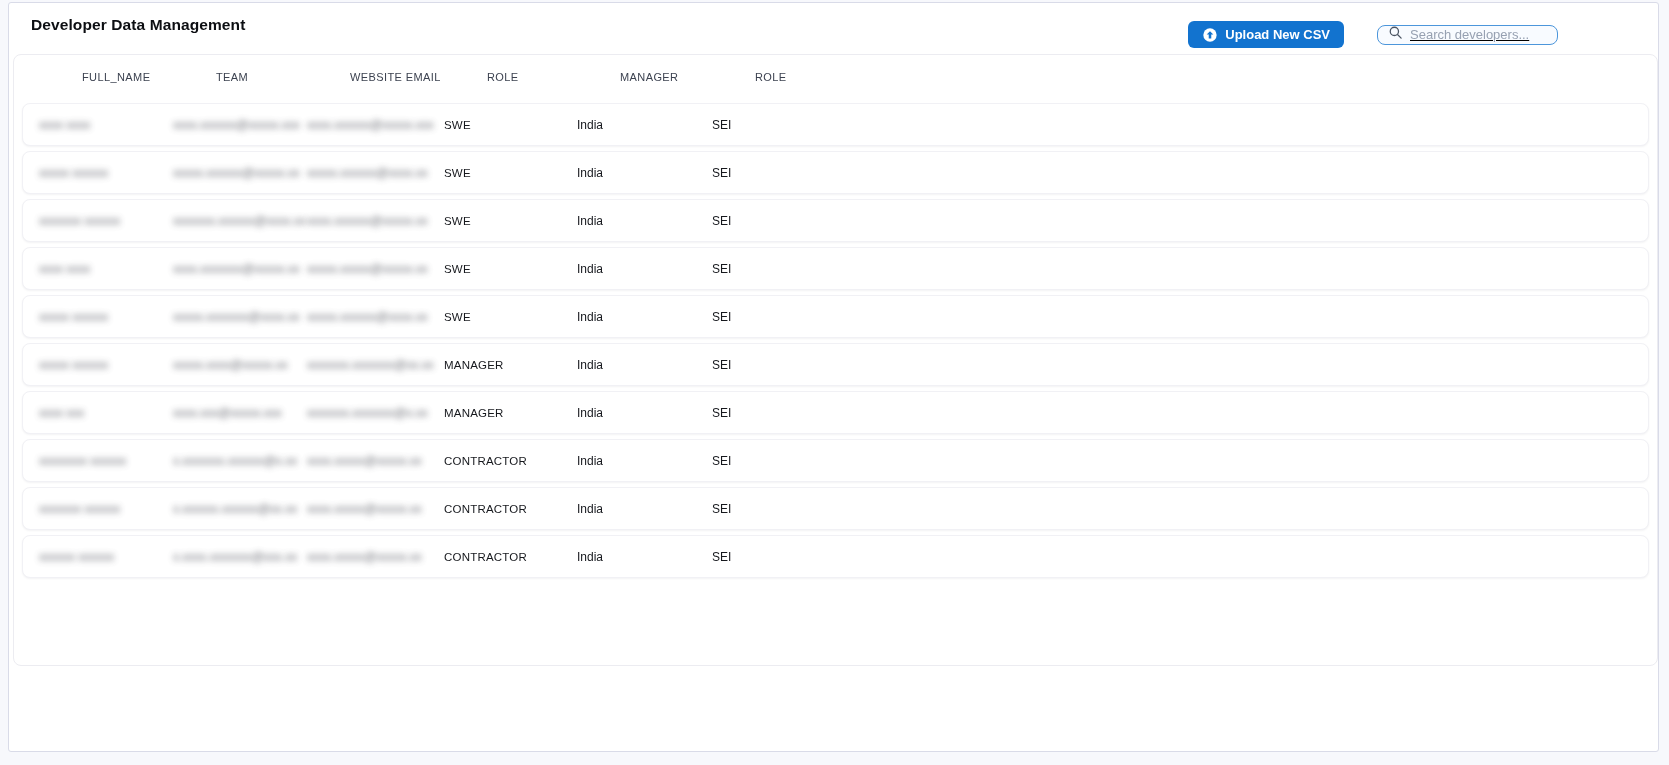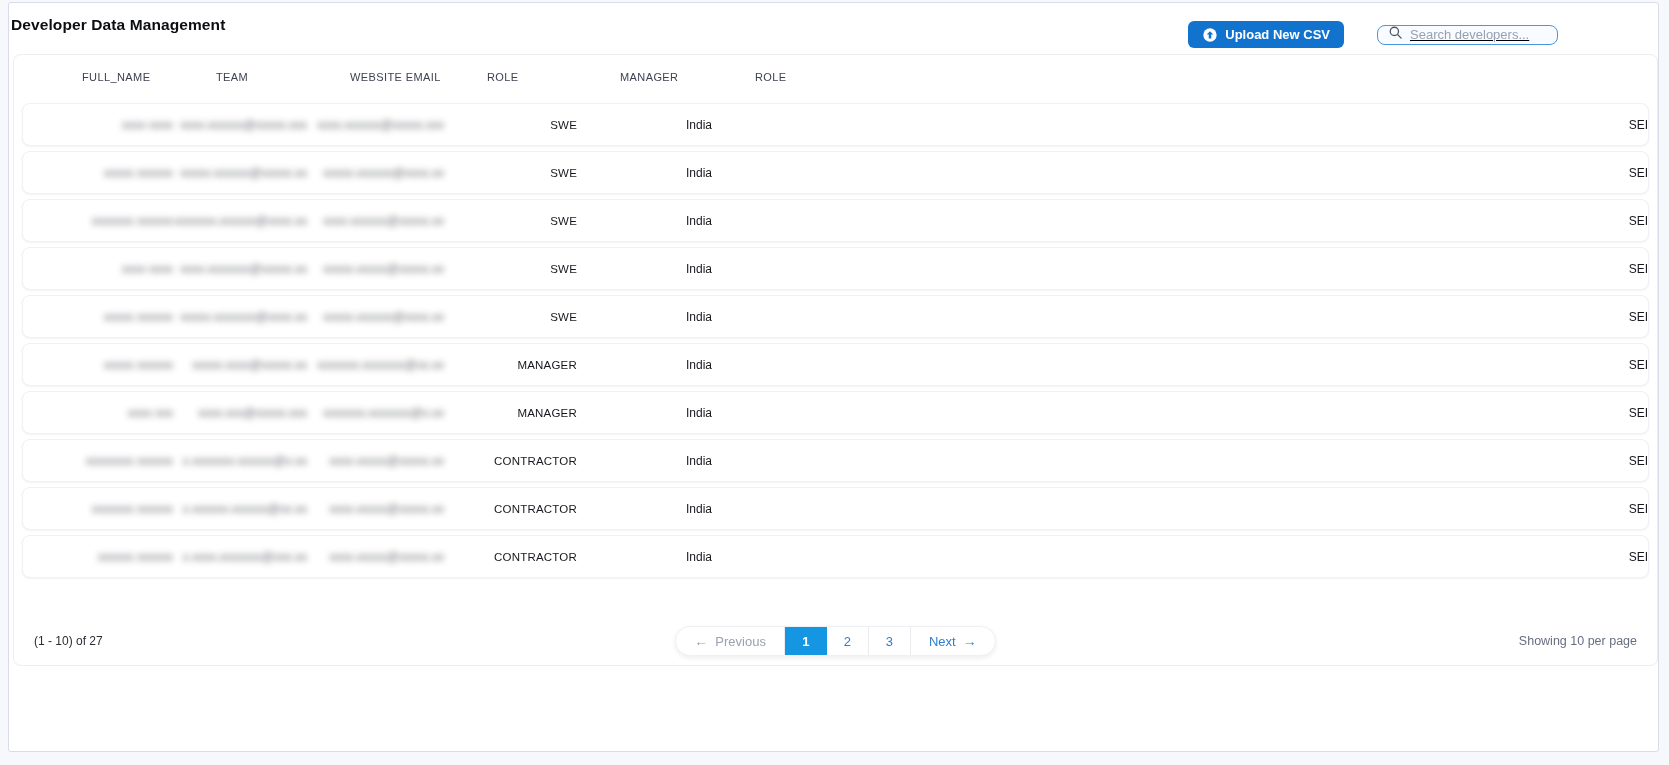--- a/index.html
+++ b/index.html
@@ -2,21 +2,21 @@
 <html><head>
 <meta charset="utf-8">
 <style>
   * { margin:0; padding:0; box-sizing:border-box; }
   html,body { width:1669px; height:765px; overflow:hidden; }
   body { background:#f7f8fc; font-family:"Liberation Sans","DejaVu Sans",sans-serif; position:relative; }
 
   .panel { position:absolute; left:8px; right:10px; top:2px; bottom:13px;
            background:#ffffff; border:1px solid #d9dbe8; border-radius:3px; padding:13px 2px 0 2px; }
 
-  .page-title { font-size:15.5px; font-weight:700; color:#0c0e12; margin-left:0; letter-spacing:.1px; }
+  .page-title { font-size:15.5px; font-weight:700; color:#0c0e12; margin-left:20px; letter-spacing:.1px; }
   .page-subtitle { font-size:11.5px; color:#565b66; margin:5px 0 0 2px; }
 
   .toolbar { position:absolute; top:18px; right:100px; display:flex; gap:33px; align-items:center; }
   .upload-btn { display:flex; align-items:center; gap:7px; height:27px; padding:0 14px;
                 background:#1273cf; color:#ffffff; font-weight:700; font-size:13px;
                 border:none; border-radius:6px; cursor:pointer; font-family:inherit; }
   .upload-btn svg { display:block; }
   .search-box { display:flex; align-items:center; gap:7px; width:181px; height:20px;
                 background:#f8fbff; border:1.5px solid #4c96db; border-radius:8px; padding:0 10px;text-decoration:underline; }
   .search-box input { border:none; outline:none; background:transparent; width:100%;
@@ -27,21 +27,21 @@
                 border:1px solid #ececf1; border-radius:8px; padding-top:8px; }
 
   .thead { display:grid; grid-template-columns:134px 134px 137px 133px 135px 1fr;
            height:28px; align-items:center; padding-left:24px; padding-right:16px; }
   .th { font-size:11px; color:#3c4250; font-weight:500; letter-spacing:.4px;margin-left:44px; }
 
   .tbody { margin-top:12px; padding:0 8px; }
   .row { display:grid; grid-template-columns:134px 134px 137px 133px 135px 1fr; align-items:center;
          height:43px; margin-bottom:5px; background:#ffffff; border:1px solid #f1f1f5;
          border-radius:8px; padding-left:16px;
-         box-shadow:0 1px 2px rgba(16,24,40,.05);text-align:right; }
+         box-shadow:0 1px 2px rgba(16,24,40,.05); }
   .cell { font-size:12px; color:#16181d; white-space:nowrap; overflow:hidden; }
   .cell.blur-text { color:#4a4c55; filter:blur(3px); opacity:.8; user-select:none; }
   .cell.role { font-size:11.5px; letter-spacing:.2px; }
 
   .tfoot { display:grid; grid-template-columns:1fr auto 1fr; align-items:center;
            margin-top:48px; padding:0 20px; height:30px; }
   .range-label { font-size:12px; color:#2b2e35; }
   .per-page { font-size:12.5px; color:#666e80; text-align:right; }
 
   .pagination { display:flex; height:30px; background:#ffffff; border:1px solid #eef0f3;
@@ -168,34 +168,15 @@
         <div class="row">
           <div class="cell blur-text">xxxxxx xxxxxx</div>
           <div class="cell blur-text">x.xxxx.xxxxxxx@xxx.xx</div>
           <div class="cell blur-text">xxxx.xxxxx@xxxxx.xx</div>
           <div class="cell role">CONTRACTOR</div>
           <div class="cell">India</div>
           <div class="cell">SEI</div>
         </div>
       </div>
 
-    <div class="tfoot">
-      <div class="range-label">(1 - 10) of 27</div>
-
-      <div class="pagination">
-        <div class="pg-item pg-prev">
-          <span class="arrow">←</span>
-          <span>Previous</span>
-        </div>
-        <div class="pg-item pg-num active">1</div>
-        <div class="pg-item pg-num">2</div>
-        <div class="pg-item pg-num">3</div>
-        <div class="pg-item pg-next">
-          <span>Next</span>
-          <span class="arrow">→</span>
-        </div>
-      </div>
-
-      <div class="per-page">Showing 10 per page</div>
-    </div>
   </div>
 
 </div>
 
 </body></html>

